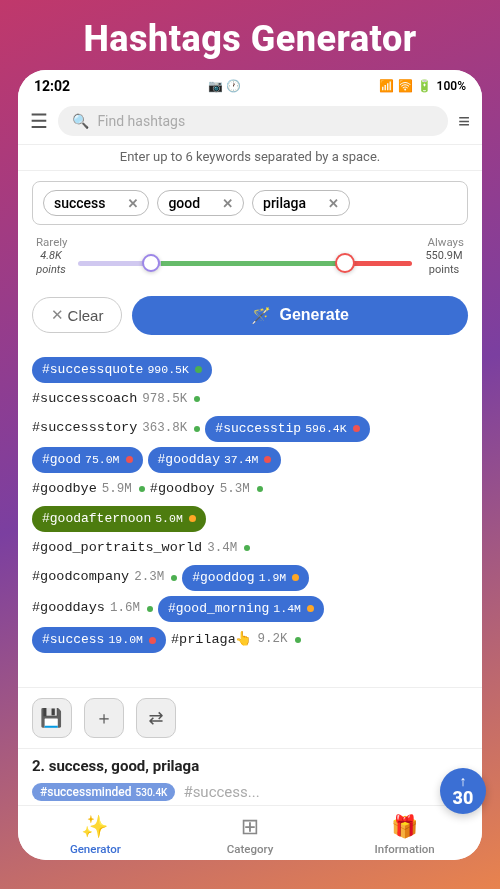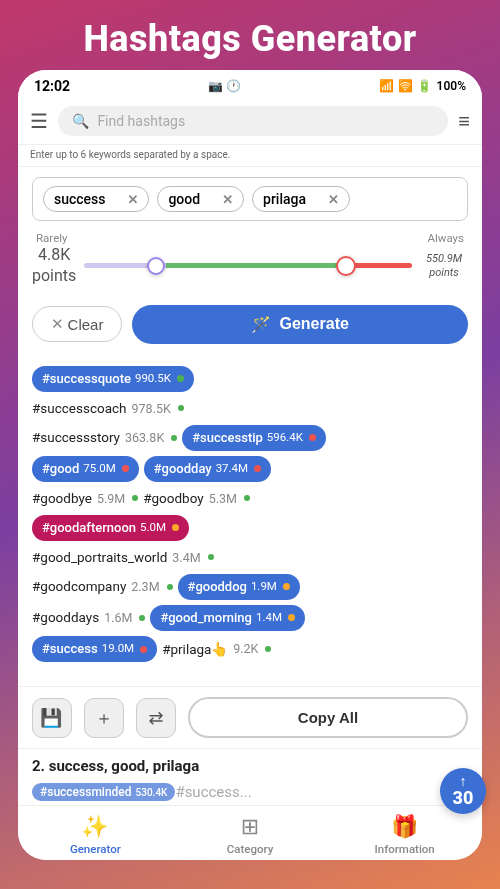--- a/index.html
+++ b/index.html
@@ -67,23 +67,23 @@
       padding: 7px 14px;
       gap: 8px;
     }
     .search-bar span { color: #999; font-size: 14px; }
     .search-icon-char { font-size: 14px; color: #aaa; }
     .filter-icon { font-size: 20px; color: #555; }
 
     
     .subtitle {
       background: white;
-      text-align: left;
+      text-align: center;
       padding: 4px 12px 6px;
-      font-size: 10px;
+      font-size: 13px;
       color: #666;
       border-bottom: 1px solid #eee;
     }
 
     
     .keywords-area {
       background: white;
       padding: 10px 14px 6px;
     }
     .keywords-row {
@@ -221,20 +221,21 @@
       overflow: hidden;
     }
     .hashtag-line {
       font-size: 13.5px;
       margin-bottom: 5px;
       display: flex;
       align-items: center;
       flex-wrap: wrap;
       gap: 5px;
       line-height: 1.7;
+      font-family: Liberation Mono, monospace;
     }
     .tag-pill {
       display: inline-flex;
       align-items: center;
       gap: 4px;
       background: #3b6fd4;
       color: white;
       border-radius: 14px;
       padding: 2px 10px;
       font-size: 13px;
@@ -311,20 +312,21 @@
     }
 
     
     .second-set {
       background: white;
       padding: 4px 14px;
       font-size: 13px;
       color: #aaa;
       display: flex;
       align-items: center;
+      gap: 8px;
     }
 
     
     .bottom-nav {
       background: white;
       display: flex;
       border-top: 1px solid #eee;
       padding: 8px 0 4px;
     }
     .nav-item {
@@ -410,29 +412,29 @@
       </div>
     </div>
   </div>
 
   <div class="slider-area">
     <div class="slider-labels">
       <span>Rarely</span>
       <span>Always</span>
     </div>
     <div class="slider-row">
-      <div class="slider-left-label" style="white-space:pre-line;font-size:16px;">4.8K
+      <div class="slider-left-label" style="white-space:pre-line;font-size:11px;font-style:italic;">4.8K
 points</div>
       <div style="flex:1;position:relative;">
         <div class="slider-track">
           <div class="slider-thumb-left"></div>
           <div class="slider-thumb-right"></div>
         </div>
       </div>
-      <div class="slider-right-label" style="white-space:pre-line;font-size:11px;font-style:italic;">550.9M
+      <div class="slider-right-label" style="white-space:pre-line;font-size:11px;">550.9M
 points</div>
     </div>
   </div>
 
   <div class="buttons-row">
     <button class="clear-btn">
       <span style="font-size:15px;color:#888;">✕</span>
       <span>Clear</span>
     </button>
     <button class="generate-btn">
@@ -484,21 +486,21 @@
     <div class="hashtag-line">
       <span class="tag-plain">#goodbye</span>
       <span class="tag-count">5.9M</span>
       <span class="dot-small"></span>
       <span class="tag-plain">#goodboy</span>
       <span class="tag-count">5.3M</span>
       <span class="dot-small"></span>
     </div>
 
     <div class="hashtag-line">
-      <span class="tag-pill" style="background:#be185d;">
+      <span class="tag-pill" style="background:#4d7c0f;">
         <span>#goodafternoon</span>
         <span class="count">5.0M</span>
         <span class="dot" style="background:#ffa726;"></span>
       </span>
     </div>
 
     <div class="hashtag-line">
       <span class="tag-plain">#good_portraits_world</span>
       <span class="tag-count">3.4M</span>
       <span class="dot-small"></span>
@@ -535,21 +537,20 @@
       <span class="tag-plain">#prilaga👆</span>
       <span class="tag-count">9.2K</span>
       <span class="dot-small"></span>
     </div>
   </div>
 
   <div class="action-bar">
     <button class="action-icon-btn">💾</button>
     <button class="action-icon-btn">＋</button>
     <button class="action-icon-btn">⇄</button>
-    <button class="copy-all-btn">Copy All</button>
   </div>
 
   <div class="section-header">2. success, good, prilaga</div>
 
   <div class="second-set">
     <span class="tag-pill" style="font-size:12px;padding:2px 8px;opacity:0.7;">
       <span>#successminded</span>
       <span style="font-size:10px;">530.4K</span>
     </span>
     <span style="color:#aaa;font-size:15px;">#success...</span>

